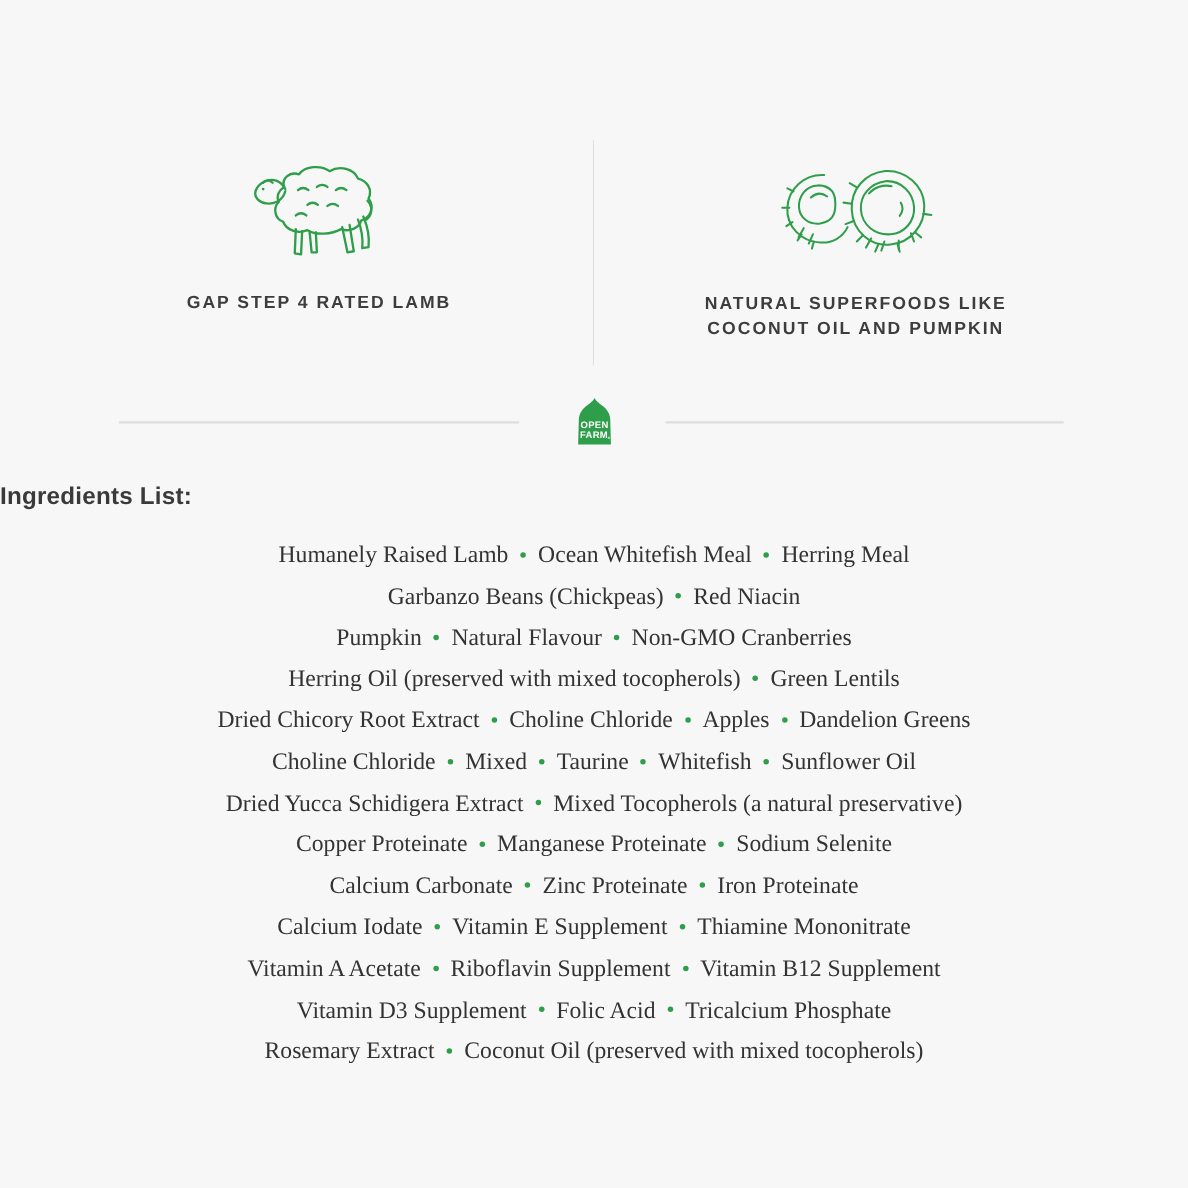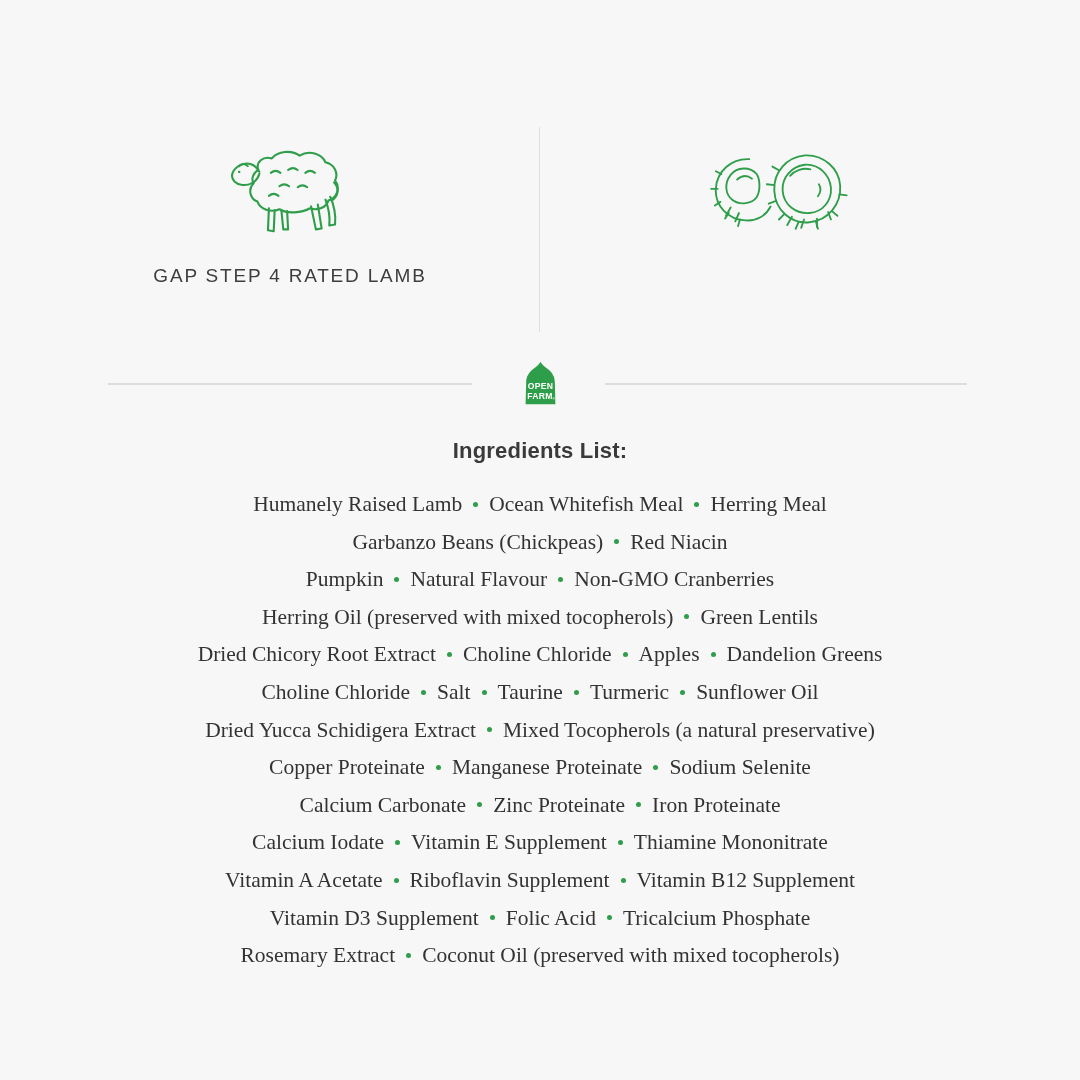--- a/index.html
+++ b/index.html
@@ -21,44 +21,45 @@
   
   .feature{
     position:absolute;
     display:flex;flex-direction:column;align-items:center;
     text-align:center;
   }
   .feature-left{left:138px;top:146px;width:304px;}
   .feature-right{left:622px;top:148px;width:312px;}
   .feature .icon{color:var(--green);margin-bottom:26px;}
   .feature-label{
-    font-size:19px;
+    font-size:16px;
     letter-spacing:1.8px;
     color:var(--ink);
     line-height:23px;
     text-transform:uppercase;
+    font-weight:bold;
   }
   .v-divider{
     position:absolute;left:539px;top:127px;
     width:1px;height:205px;background:#e0e0e0;
   }
   
   .rule{position:absolute;top:383px;height:2px;background:var(--divider);}
   .rule-left{left:108px;width:364px;}
   .rule-right{left:605px;width:362px;}
   .barn{position:absolute;left:522px;top:361px;}
   .barn text{
     fill:#ffffff;
     font-family:"Liberation Sans",sans-serif;
     font-weight:bold;
   }
   
   .ing-heading{
     position:absolute;left:0;top:438px;width:1080px;
-    text-align:center;
+    text-align:left;
     font-size:22px;font-weight:bold;
     color:#3a3a3a;letter-spacing:.2px;
   }
   .ing-list{
     position:absolute;left:0;top:486px;width:1080px;
     text-align:center;
     font-family:"Liberation Serif","DejaVu Serif",serif;
     font-size:21.5px;color:var(--serif-ink);
   }
   .ing-line{height:37.6px;line-height:37.6px;white-space:nowrap;}
@@ -98,39 +99,43 @@
       <path d="M31,34 q8,-7 16,-1"></path>
       <path d="M14,28 l-6,-3 M10,44 l-7,0 M13,58 l-6,4 M22,70 l-4,6 M34,77 l-2,7"></path>
       <path d="M24,64 l-5,9 M33,70 l-4,9"></path>
       <path d="M104,8 C84,10 70,26 71,46 C72,67 89,82 109,80 C129,78 143,61 142,41 C141,22 124,7 104,8 Z"></path>
       <path d="M104,18 C89,20 79,32 80,46 C81,61 94,71 109,70 C123,69 133,57 132,43 C131,29 119,17 104,18 Z"></path>
       <path d="M88,30 C93,24 102,21 110,23"></path>
       <path d="M118,52 q5,-7 1,-13"></path>
       <path d="M76,24 l-7,-4 M71,40 l-8,-1 M73,57 l-8,3 M82,71 l-6,6 M97,80 l-3,7 M116,80 l2,7 M133,68 l6,5 M141,50 l8,1"></path>
       <path d="M90,74 l-5,9 M103,77 l-3,9 M117,76 l0,9 M129,69 l3,8"></path>
     </svg>
+    <div class="feature-label">
+      <div>NATURAL SUPERFOODS LIKE</div>
+      <div>COCONUT OIL AND PUMPKIN</div>
+    </div>
   </div>
 
   <div class="rule rule-left"></div>
   <svg class="barn" viewBox="0 0 37 44" width="37" height="44" aria-hidden="true">
     <path d="M18.5,0.8 C17.4,3.2 14.8,5.3 11.6,7.7 C6.9,11.2 4.3,15.6 4.2,20.6 L3.6,43.2 L33.4,43.2 L32.8,20.6 C32.7,15.6 30.1,11.2 25.4,7.7 C22.2,5.3 19.6,3.2 18.5,0.8 Z" fill="var(--green)"></path>
     <text x="18.5" y="28" font-size="8.6" letter-spacing="0.3" text-anchor="middle">OPEN</text>
     <text x="18" y="37.5" font-size="8.6" letter-spacing="0.3" text-anchor="middle">FARM</text>
     <text x="31.5" y="38.5" font-size="3" text-anchor="middle">®</text>
   </svg>
   <div class="rule rule-right"></div>
 
   <div class="ing-heading">Ingredients List:</div>
   <div class="ing-list" id="ing-lines">
       <div class="ing-line"><span>Humanely Raised Lamb</span><span class="bullet"></span><span>Ocean Whitefish Meal</span><span class="bullet"></span><span>Herring Meal</span></div>
       <div class="ing-line"><span>Garbanzo Beans (Chickpeas)</span><span class="bullet"></span><span>Red Niacin</span></div>
       <div class="ing-line"><span>Pumpkin</span><span class="bullet"></span><span>Natural Flavour</span><span class="bullet"></span><span>Non-GMO Cranberries</span></div>
       <div class="ing-line"><span>Herring Oil (preserved with mixed tocopherols)</span><span class="bullet"></span><span>Green Lentils</span></div>
       <div class="ing-line"><span>Dried Chicory Root Extract</span><span class="bullet"></span><span>Choline Chloride</span><span class="bullet"></span><span>Apples</span><span class="bullet"></span><span>Dandelion Greens</span></div>
-      <div class="ing-line"><span>Choline Chloride</span><span class="bullet"></span><span>Salt</span><span class="bullet"></span><span>Taurine</span><span class="bullet"></span><span>Turmeric</span><span class="bullet"></span><span>Sunflower Oil</span></div>
+      <div class="ing-line"><span>Choline Chloride</span><span class="bullet"></span><span>Mixed</span><span class="bullet"></span><span>Taurine</span><span class="bullet"></span><span>Whitefish</span><span class="bullet"></span><span>Sunflower Oil</span></div>
       <div class="ing-line"><span>Dried Yucca Schidigera Extract</span><span class="bullet"></span><span>Mixed Tocopherols (a natural preservative)</span></div>
       <div class="ing-line"><span>Copper Proteinate</span><span class="bullet"></span><span>Manganese Proteinate</span><span class="bullet"></span><span>Sodium Selenite</span></div>
       <div class="ing-line"><span>Calcium Carbonate</span><span class="bullet"></span><span>Zinc Proteinate</span><span class="bullet"></span><span>Iron Proteinate</span></div>
       <div class="ing-line"><span>Calcium Iodate</span><span class="bullet"></span><span>Vitamin E Supplement</span><span class="bullet"></span><span>Thiamine Mononitrate</span></div>
       <div class="ing-line"><span>Vitamin A Acetate</span><span class="bullet"></span><span>Riboflavin Supplement</span><span class="bullet"></span><span>Vitamin B12 Supplement</span></div>
       <div class="ing-line"><span>Vitamin D3 Supplement</span><span class="bullet"></span><span>Folic Acid</span><span class="bullet"></span><span>Tricalcium Phosphate</span></div>
       <div class="ing-line"><span>Rosemary Extract</span><span class="bullet"></span><span>Coconut Oil (preserved with mixed tocopherols)</span></div>
     </div>
 
 </div>

